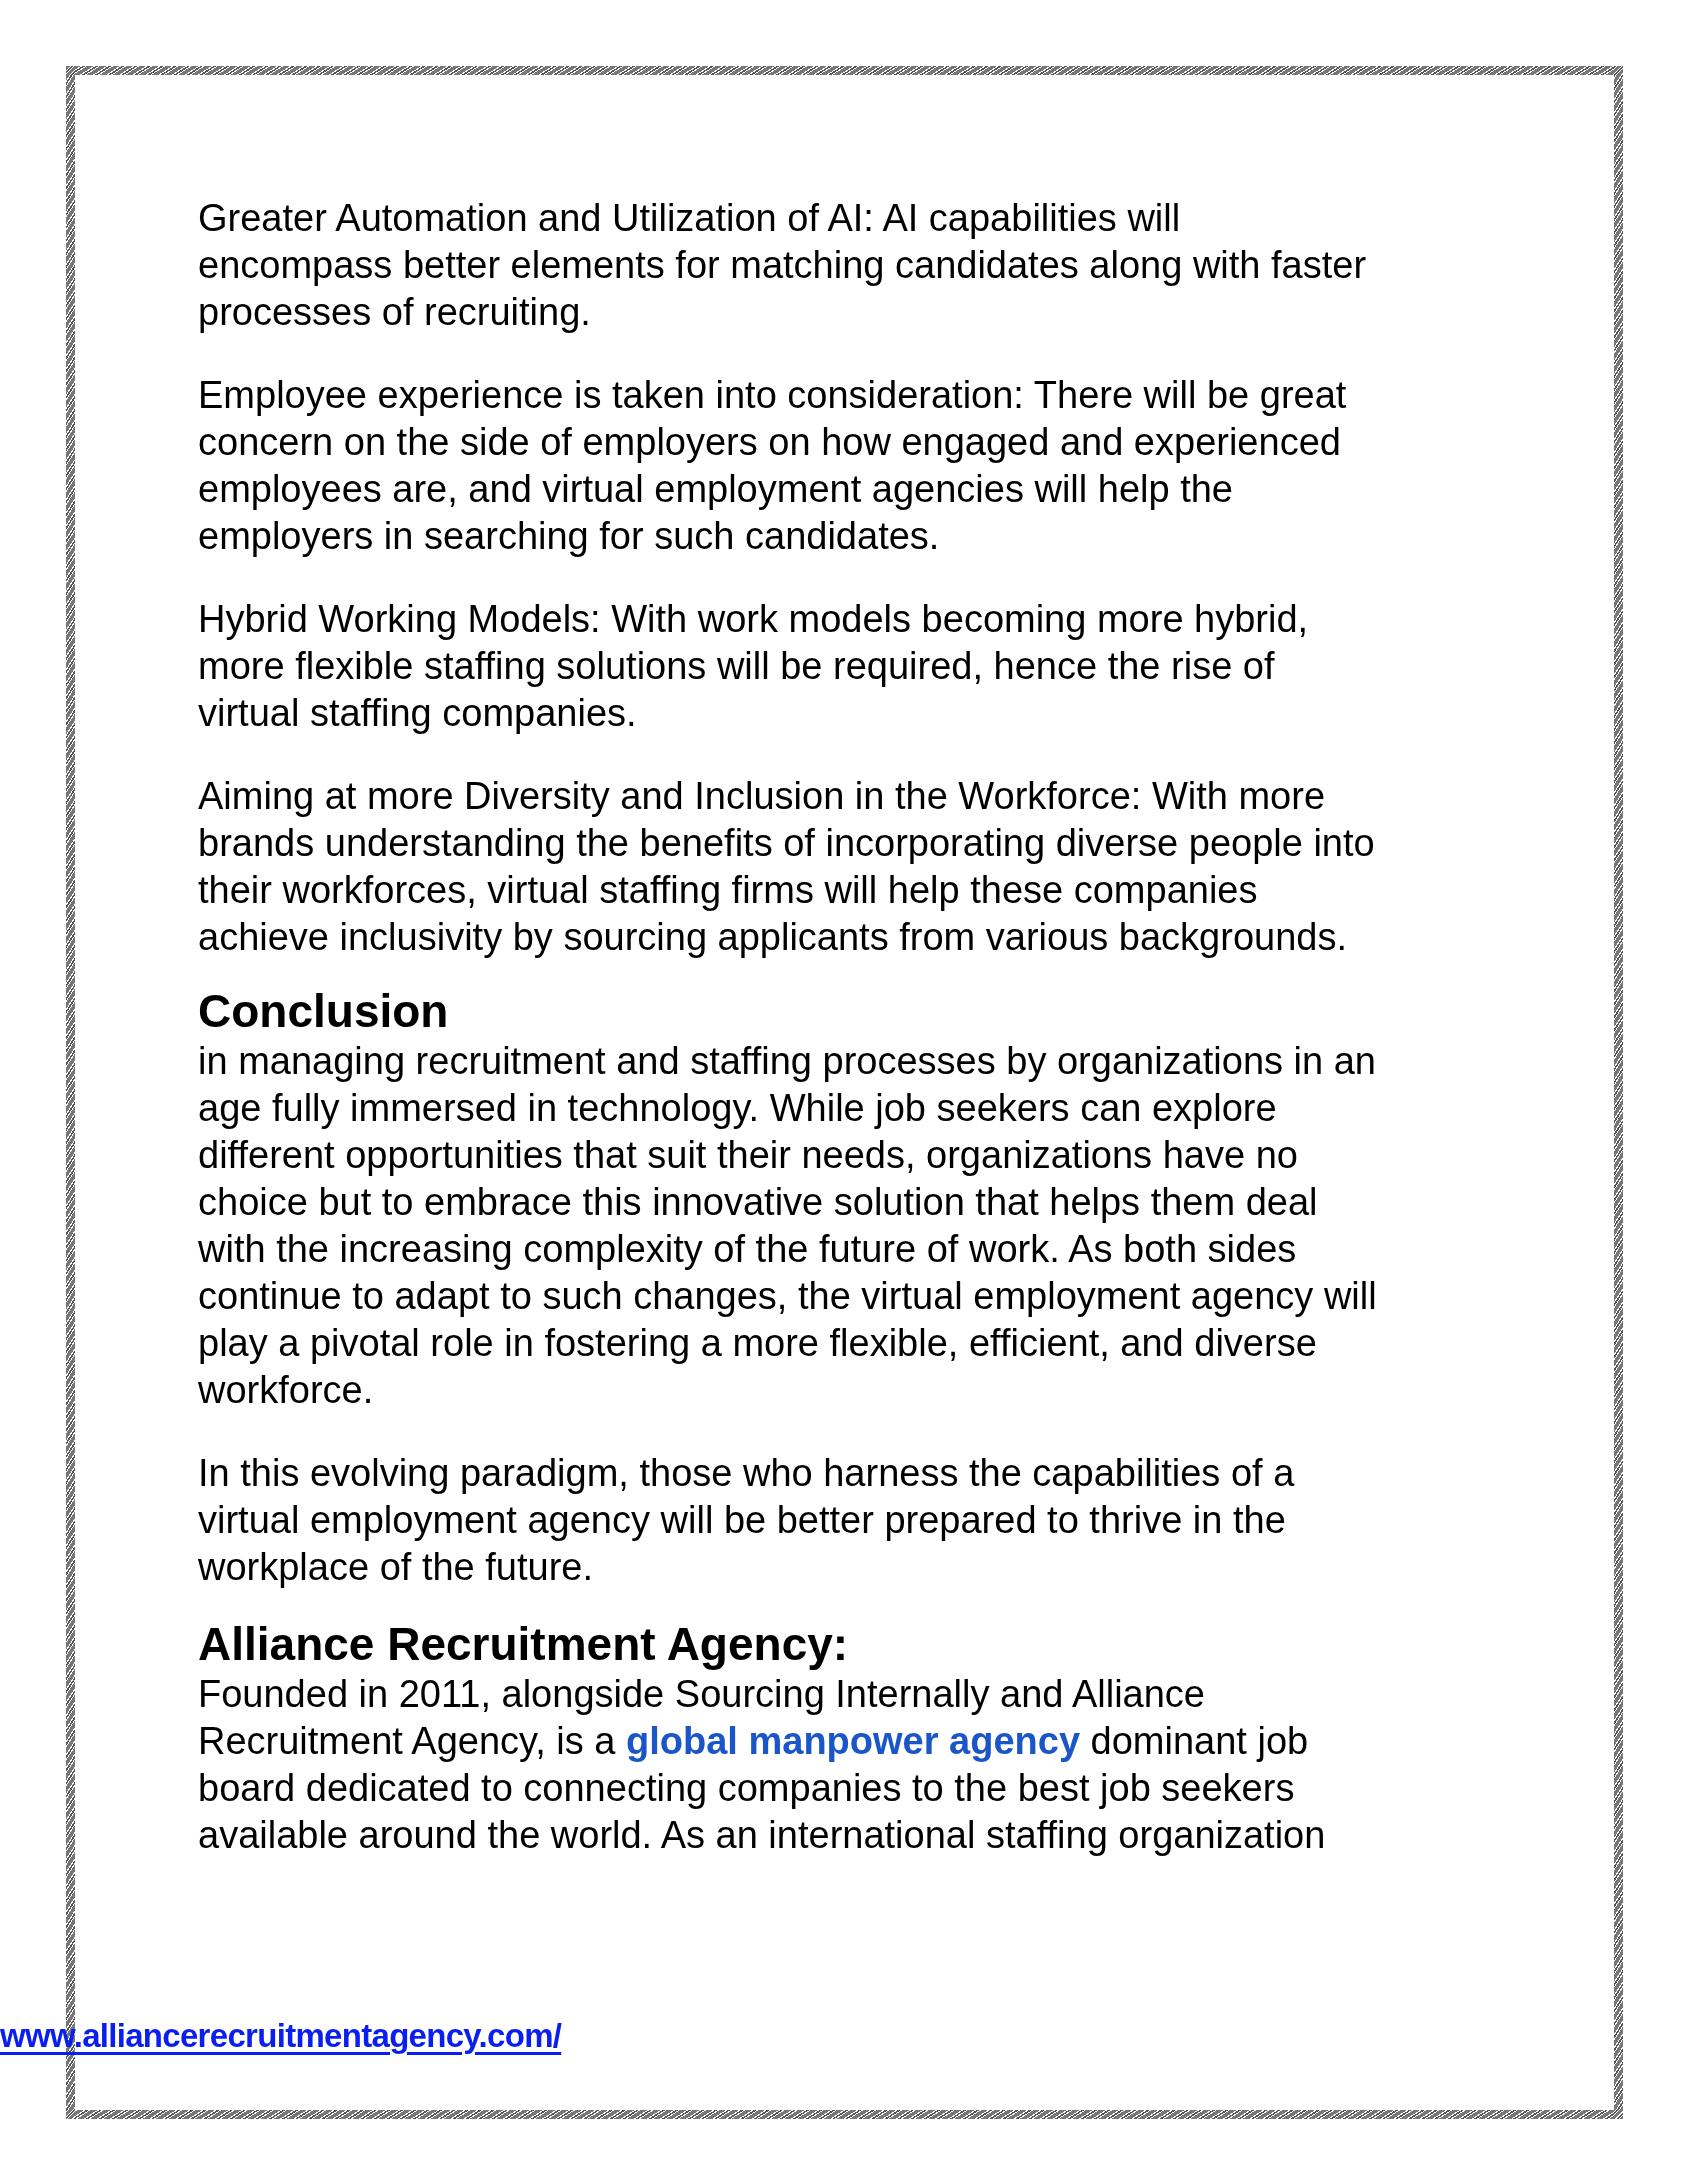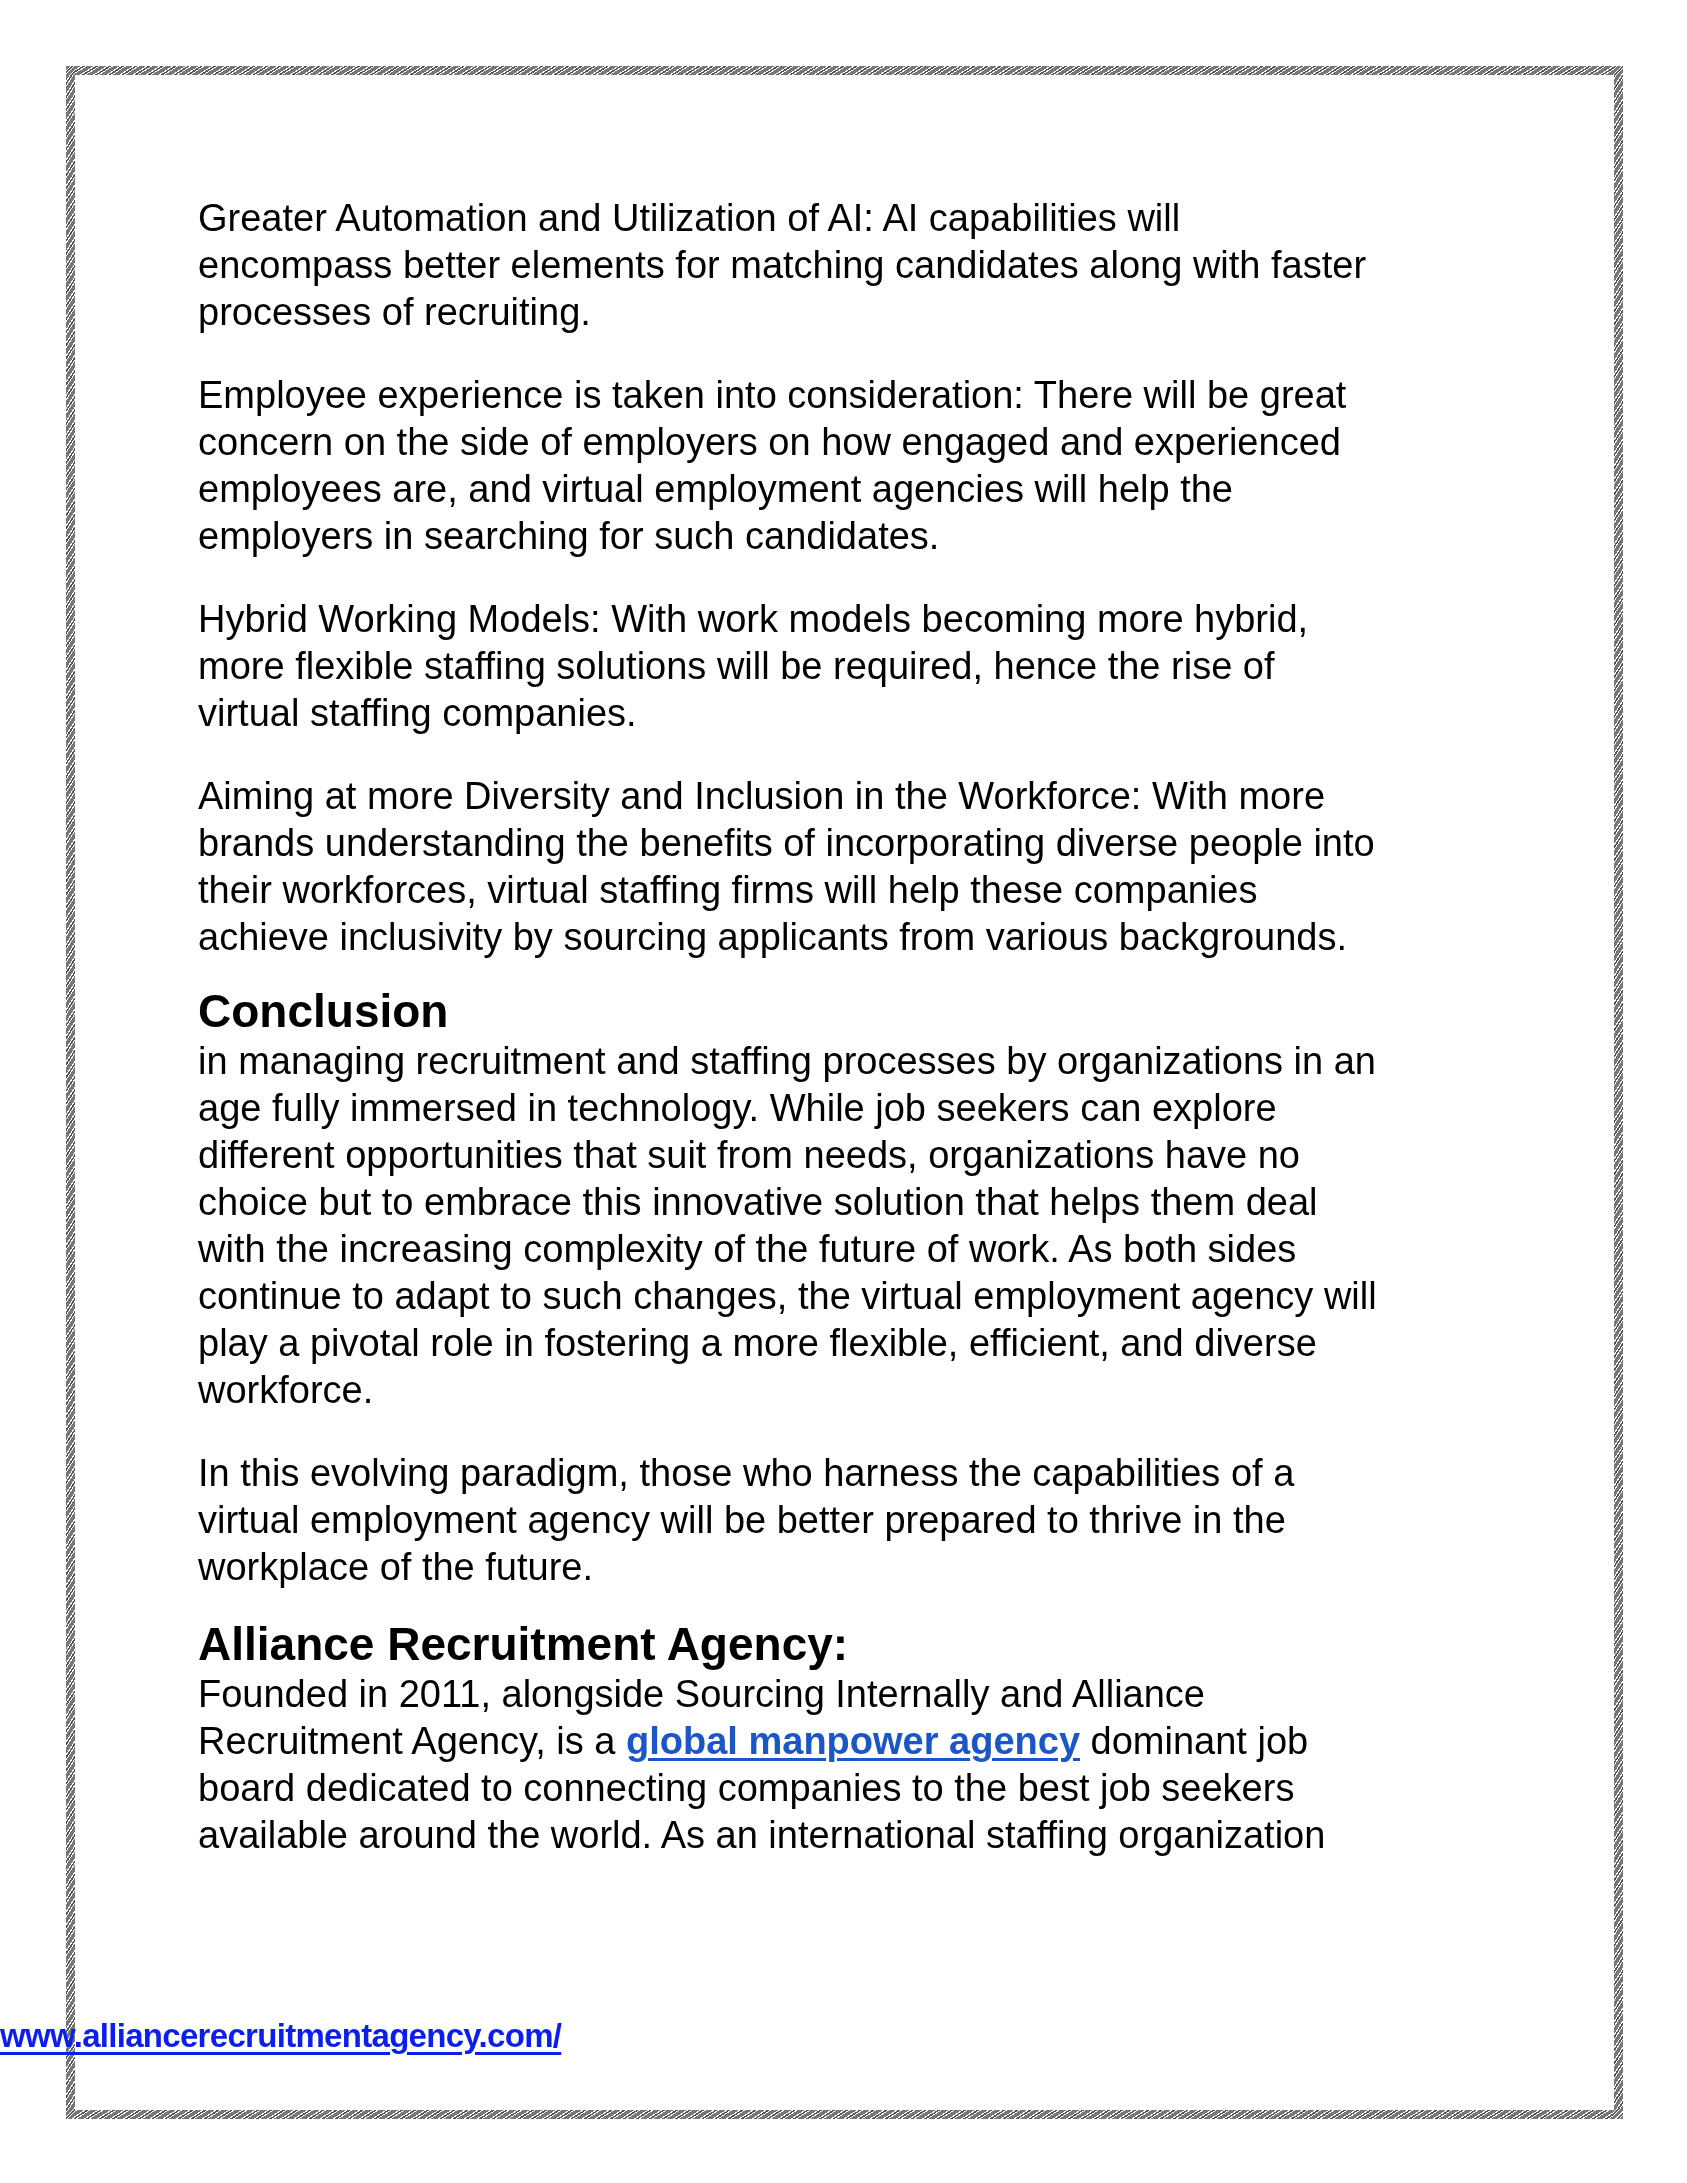--- a/index.html
+++ b/index.html
@@ -26,21 +26,20 @@
     .heading {
       font-weight: bold;
       font-size: 46px;
       line-height: 54px;
       margin: 0;
     }
     .heading + .para { margin-top: 0; }
     .link-inline {
       color: #1a56c8;
       font-weight: bold;
-      text-decoration: underline;
       text-decoration-thickness: 3.3px;
       text-underline-offset: 4px;
     }
     .footer-link {
       position: absolute;
       left: 0; right: 0;
       top: 2017px;
       text-align: left;
       font-family: "Liberation Sans", sans-serif;
       font-size: 33px;
@@ -83,21 +82,21 @@
     <span class="line">brands understanding the benefits of incorporating diverse people into</span>
     <span class="line">their workforces, virtual staffing firms will help these companies</span>
     <span class="line">achieve inclusivity by sourcing applicants from various backgrounds.</span>
   </p>
 
   <h2 class="heading">Conclusion</h2>
 
   <p class="para">
     <span class="line">in managing recruitment and staffing processes by organizations in an</span>
     <span class="line">age fully immersed in technology. While job seekers can explore</span>
-    <span class="line">different opportunities that suit from needs, organizations have no</span>
+    <span class="line">different opportunities that suit their needs, organizations have no</span>
     <span class="line">choice but to embrace this innovative solution that helps them deal</span>
     <span class="line">with the increasing complexity of the future of work. As both sides</span>
     <span class="line">continue to adapt to such changes, the virtual employment agency will</span>
     <span class="line">play a pivotal role in fostering a more flexible, efficient, and diverse</span>
     <span class="line">workforce.</span>
   </p>
 
   <p class="para" style="margin-bottom:26px;">
     <span class="line">In this evolving paradigm, those who harness the capabilities of a</span>
     <span class="line">virtual employment agency will be better prepared to thrive in the</span>

